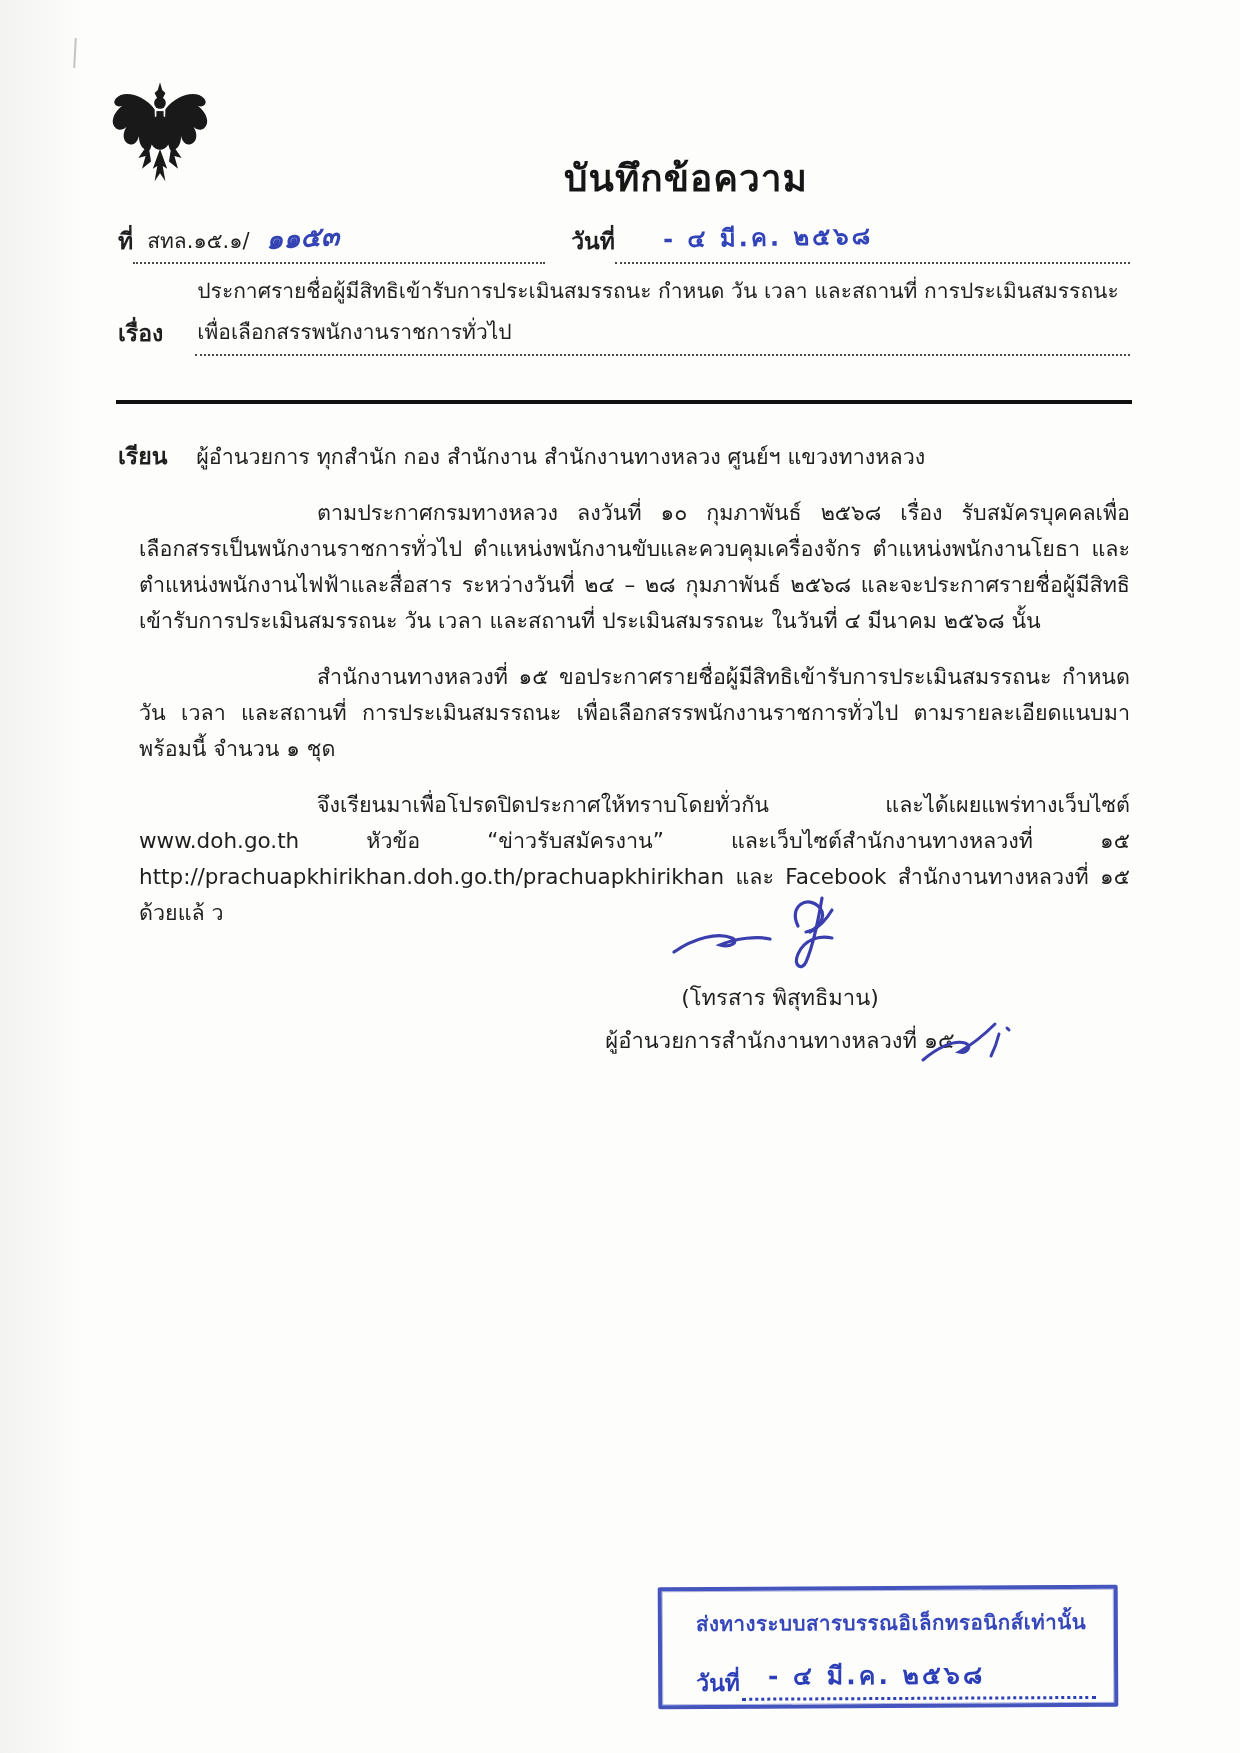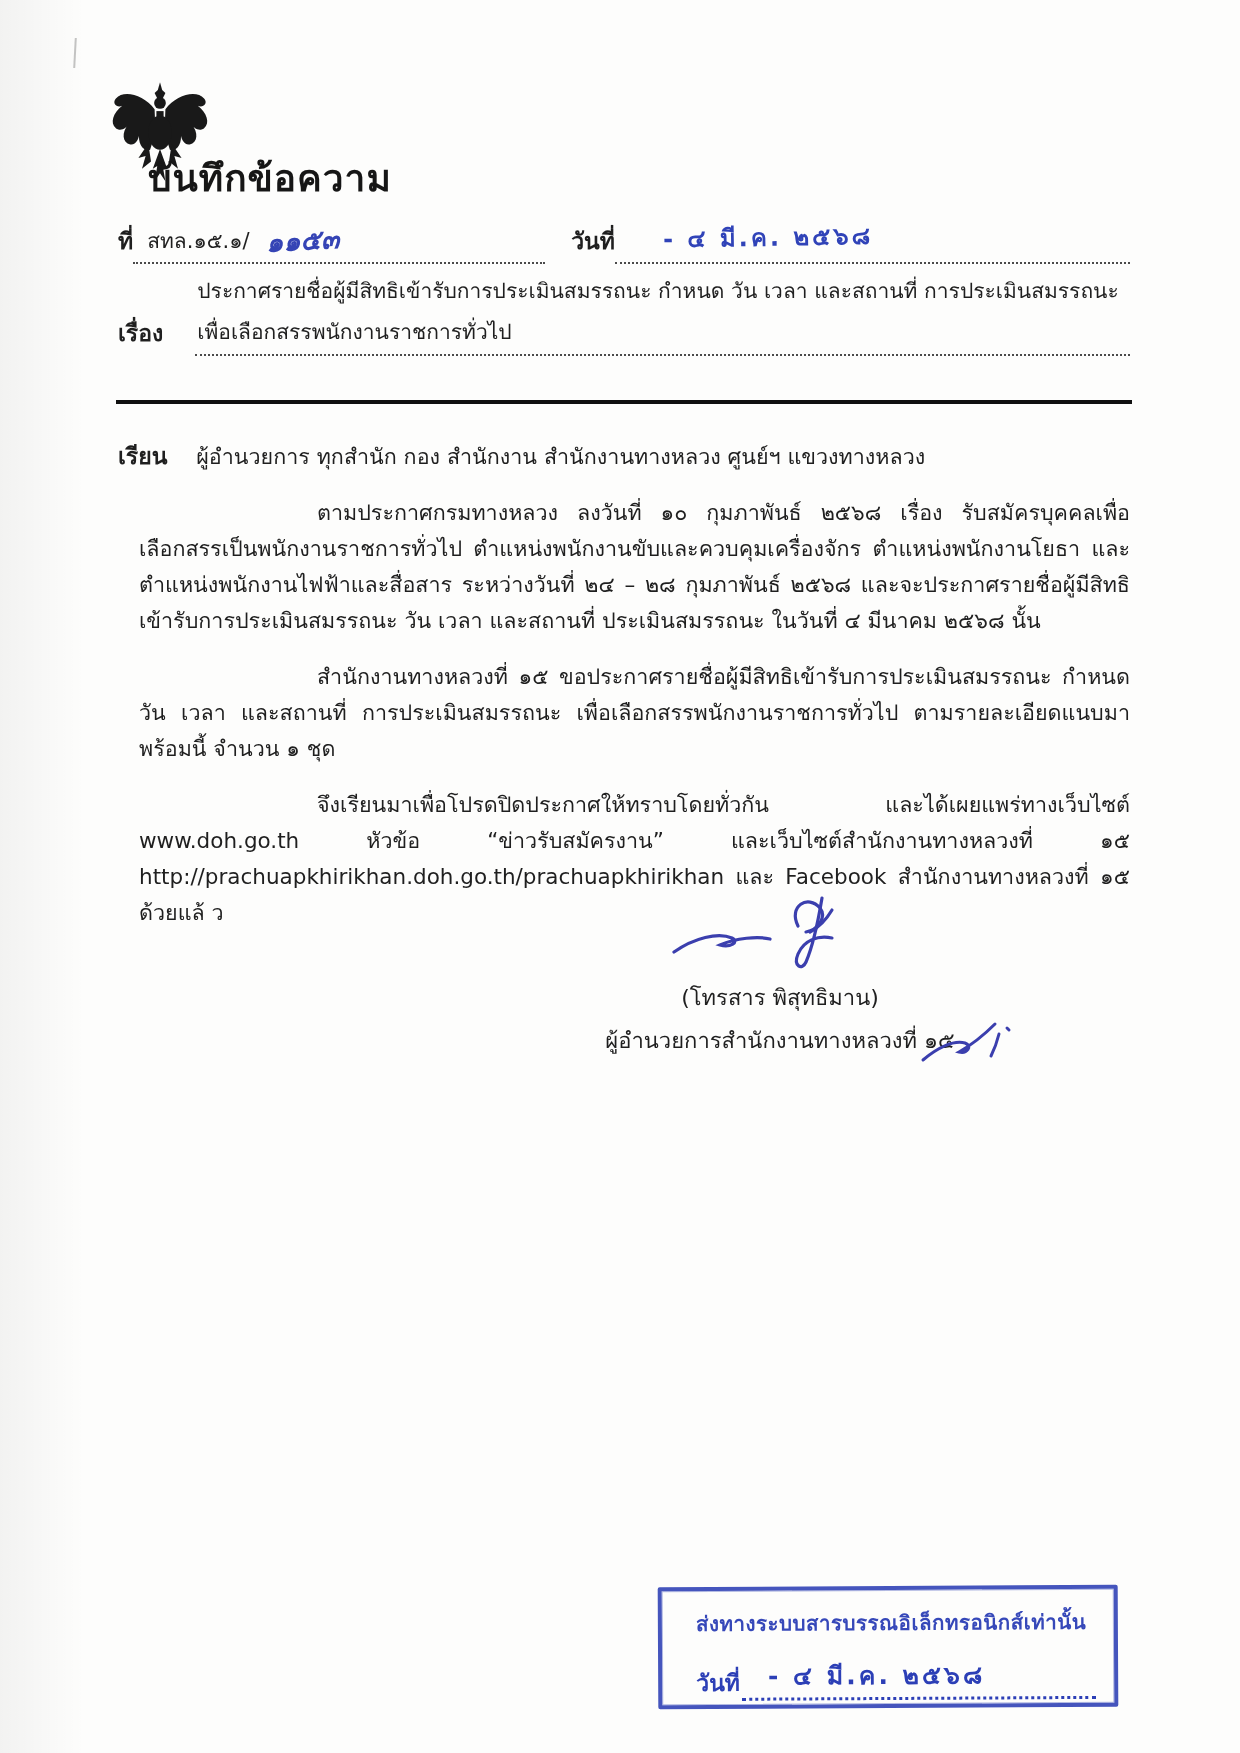--- a/index.html
+++ b/index.html
@@ -22,33 +22,33 @@
   }
   .scan-mark{
     position:absolute; left:74px; top:38px; width:2px; height:30px;
     background:rgba(90,90,90,0.35); transform:rotate(3deg);
   }
 
   .emblem { position:absolute; left:106px; top:80px; width:108px; height:118px; }
   .emblem svg { width:100%; height:100%; }
 
   .memo-title{
-    position:absolute; top:148px; left:148px; width:1060px;
-    text-align:left; font-size:37px; font-weight:700; color:#161616;
+    position:absolute; top:148px; left:156px; width:1060px;
+    text-align:center; font-size:37px; font-weight:700; color:#161616;
     letter-spacing:1px;
   }
 
   .header-block{ position:absolute; left:118px; right:110px; top:212px; }
   .h-row{ display:flex; align-items:flex-end; }
   .h-label{ font-weight:700; font-size:23px; white-space:nowrap; padding-bottom:5px; }
   .dotted{ border-bottom:2px dotted #4a4a4a; }
   .h-fill{ flex:1; padding:0 4px 5px 14px; font-size:21px; }
   .row-agency .h-fill{ margin-left:8px; }
   .row-no{ margin-top:6px; }
-  .row-no .no-fill{ width:412px; flex:none; display:flex; align-items:center; }
+  .row-no .no-fill{ width:412px; flex:none; display:flex; align-items:flex-start; }
   .hand-blue{
     color:#3544b5; font-size:27px; font-weight:600; font-style:italic;
     margin-left:16px; transform:rotate(-3deg); display:inline-block; line-height:1;
   }
   .row-no .date-label{ margin-left:26px; }
   .stamp-blue-text{
     color:#3043b8; font-weight:700; font-size:24px; letter-spacing:3px;
     padding-left:34px; display:inline-block; transform:rotate(-1deg);
   }
   .row-subject{ margin-top:8px; align-items:flex-end; }

